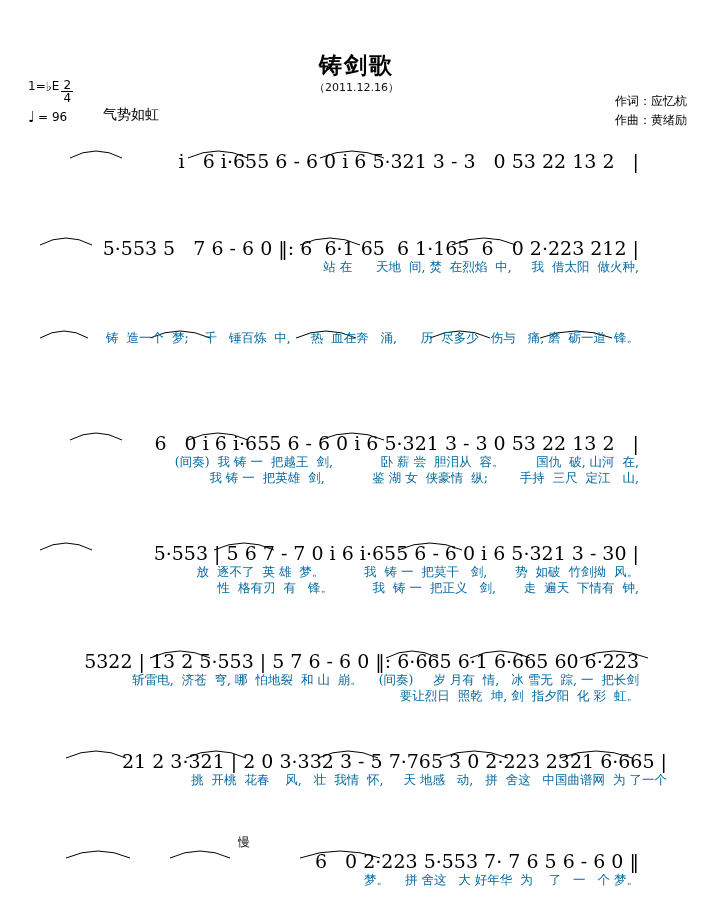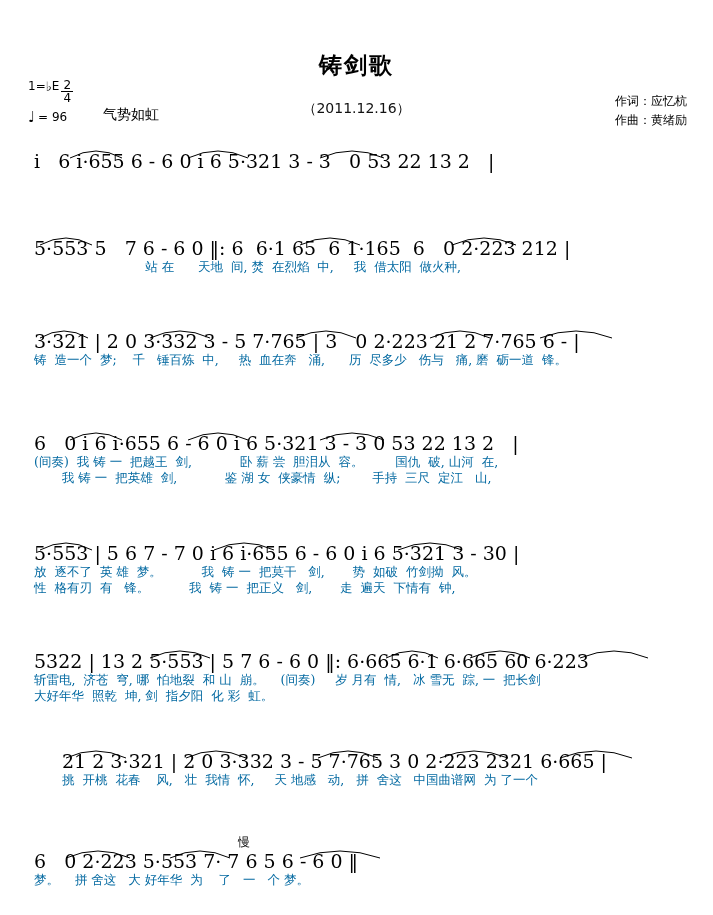--- a/index.html
+++ b/index.html
@@ -13,22 +13,22 @@
   }
   .sheet{position:relative;width:713px;height:915px;margin-top:32px;}
 
   
   .title{
     position:absolute;top:18px;left:0;width:713px;text-align:center;
     font-family:"DejaVu Serif","Liberation Serif",serif;
     font-size:23px;font-weight:bold;letter-spacing:2px;
   }
   .date{
-    position:absolute;top:68px;left:0;width:713px;text-align:center;
-    font-size:14px;color:#111;
+    position:absolute;top:48px;left:0;width:713px;text-align:center;
+    font-size:11px;color:#111;
   }
   .key-block{
     position:absolute;left:28px;top:48px;
     font-size:12px;line-height:1.1;
   }
   .key-line{display:flex;align-items:flex-start;}
   .key-line .flat{font-size:13px;}
   .frac{display:inline-block;text-align:center;line-height:1;margin-left:2px;position:relative;top:-1px;}
   .frac .num{display:block;border-bottom:1px solid #000;padding:0 2px;font-size:12px;}
   .frac .den{display:block;padding:0 2px;font-size:12px;}
@@ -39,21 +39,21 @@
   .tempo .note{font-size:15px;}
   .mood{
     position:absolute;left:103px;top:74px;font-size:14px;
     font-family:Liberation Serif, serif;
   }
   .credits{
     position:absolute;right:26px;top:60px;font-size:12px;text-align:right;line-height:1.6;
   }
 
   
-  .system{position:absolute;left:0;width:639px;}
+  .system{position:absolute;left:0;width:639px;text-align:right;}
   .notes-row{
     position:relative;
     font-family:"DejaVu Serif","Liberation Serif",serif;
     font-size:19px;
     white-space:pre;
     letter-spacing:0px;
     color:#000;
     padding-left:34px;
   }
   .lyric-row{
@@ -132,21 +132,20 @@
   </div>
 
   <div class="system" style="top:298px;">
     <svg class="arcs">
       <path d="M40,8 Q64,-6 88,8" fill="none" stroke="#000" stroke-width="1"></path>
       <path d="M150,8 Q180,-6 210,8" fill="none" stroke="#000" stroke-width="1"></path>
       <path d="M296,8 Q326,-6 356,8" fill="none" stroke="#000" stroke-width="1"></path>
       <path d="M430,8 Q460,-6 490,8" fill="none" stroke="#000" stroke-width="1"></path>
       <path d="M540,8 Q576,-6 612,8" fill="none" stroke="#000" stroke-width="1"></path>
     </svg>
-    <div class="notes-row">3·321 | 2 0 3·332 3 - 5 7·765 | 3   0 2·223 21 2 7·765 6 - |</div>
     <div class="lyric-row">铸  造一个  梦;    千   锤百炼  中,     热  血在奔   涌,      历  尽多少   伤与   痛, 磨  砺一道  锋。</div>
   </div>
 
   <div class="system" style="top:400px;">
     <svg class="arcs">
       <path d="M70,8 Q96,-6 122,8" fill="none" stroke="#000" stroke-width="1"></path>
       <path d="M188,8 Q218,-6 248,8" fill="none" stroke="#000" stroke-width="1"></path>
       <path d="M320,8 Q352,-6 384,8" fill="none" stroke="#000" stroke-width="1"></path>
     </svg>
     <div class="notes-row">6   0 i 6 i·655 6 - 6 0 i 6 5·321 3 - 3 0 53 22 13 2   |</div>
@@ -167,21 +166,21 @@
 
   <div class="system" style="top:618px;">
     <svg class="arcs">
       <path d="M150,8 Q180,-6 210,8" fill="none" stroke="#000" stroke-width="1"></path>
       <path d="M386,8 Q412,-6 438,8" fill="none" stroke="#000" stroke-width="1"></path>
       <path d="M470,8 Q500,-6 530,8" fill="none" stroke="#000" stroke-width="1"></path>
       <path d="M580,8 Q614,-6 648,8" fill="none" stroke="#000" stroke-width="1"></path>
     </svg>
     <div class="notes-row">5322 | 13 2 5·553 | 5 7 6 - 6 0 ‖: 6·665 6·1 6·665 60 6·223</div>
     <div class="lyric-row">斩雷电,  济苍  穹, 哪  怕地裂  和 山  崩。    (间奏)     岁 月有  情,   冰 雪无  踪, 一  把长剑</div>
-    <div class="lyric-row second">大好年华  照乾  坤, 剑  指夕阳  化 彩  虹。</div>
+    <div class="lyric-row second">要让烈日  照乾  坤, 剑  指夕阳  化 彩  虹。</div>
   </div>
 
   <div class="system" style="top:718px;padding-left:28px;">
     <svg class="arcs">
       <path d="M66,8 Q96,-6 126,8" fill="none" stroke="#000" stroke-width="1"></path>
       <path d="M186,8 Q216,-6 246,8" fill="none" stroke="#000" stroke-width="1"></path>
       <path d="M318,8 Q348,-6 378,8" fill="none" stroke="#000" stroke-width="1"></path>
       <path d="M440,8 Q474,-6 508,8" fill="none" stroke="#000" stroke-width="1"></path>
       <path d="M560,8 Q596,-6 632,8" fill="none" stroke="#000" stroke-width="1"></path>
     </svg>

